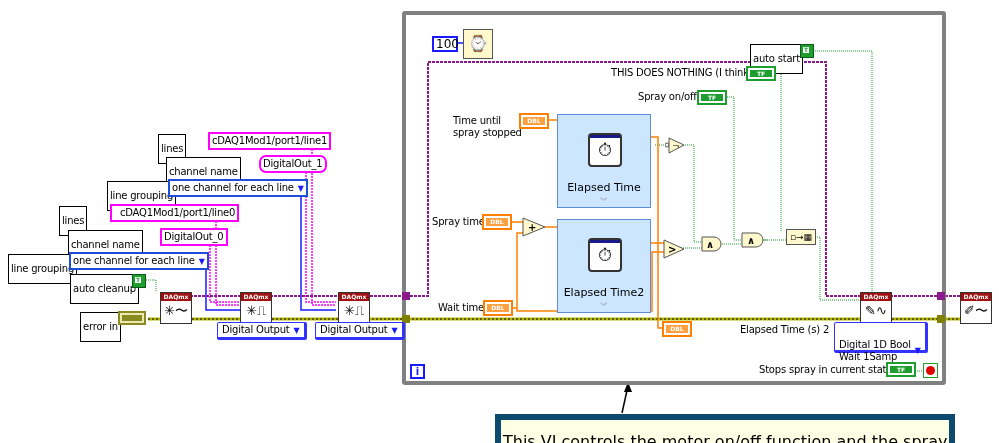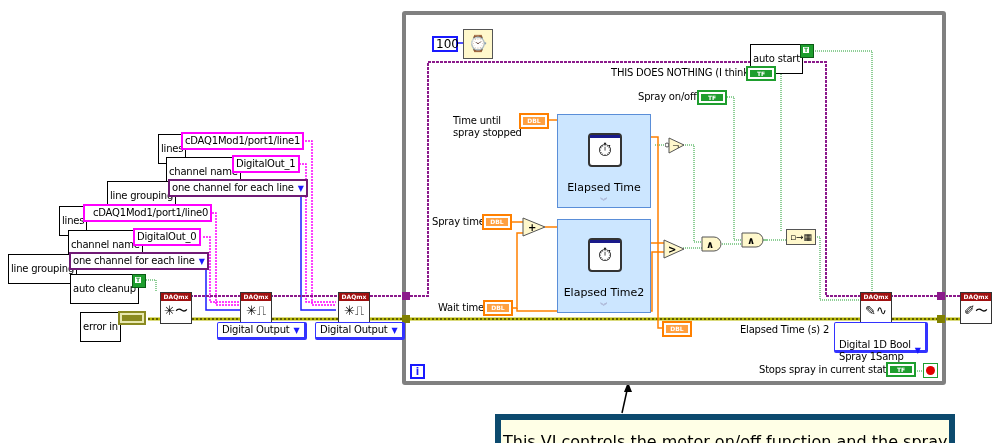--- a/index.html
+++ b/index.html
@@ -2,22 +2,22 @@
 <html><head>
   <meta charset="utf-8">
   <style>
     html, body { margin:0; padding:0; background:#ffffff; }
     body { width:999px; height:443px; position:relative; overflow:hidden;
            font-family:"DejaVu Sans", sans-serif; font-size:10px; color:#000; }
     .abs { position:absolute; }
     svg.wires { position:absolute; left:0; top:0; width:999px; height:443px; }
     .lbl { position:absolute; border:1px solid #000; background:#fff; padding:8px 2px; height:12px; line-height:12px; font-size:10px; white-space:nowrap; letter-spacing:-0.2px; }
     .free { position:absolute; font-size:10px; line-height:12px; white-space:nowrap; letter-spacing:-0.2px; }
-    .pinkc { position:absolute; border:2px solid #ff00ff; background:#fff; padding:0 2px; height:14px; line-height:14px; font-size:10px; white-space:nowrap; letter-spacing:-0.2px; }
-    .bluec { position:absolute; border:2px solid #701a75; background:#fff; padding:0 2px; height:14px; line-height:14px; font-size:10px; white-space:nowrap; letter-spacing:-0.2px; }
+    .pinkc { position:absolute; border:2px solid #ff00ff; background:#fff; padding:0 2px; height:14px; line-height:14px; font-size:10px; white-space:nowrap; letter-spacing:-0.2px;margin-left:27px; }
+    .bluec { position:absolute; border:2px solid #1d4ed8; background:#fff; padding:0 2px; height:14px; line-height:14px; font-size:10px; white-space:nowrap; letter-spacing:-0.2px; }
     .enumc { position:absolute; border:1px solid #3333ff; border-right:3px solid #3333ff; border-bottom:3px solid #3333ff; background:#fff; border-radius:2px; padding:0 4px; height:14px; line-height:14px; font-size:10px; white-space:nowrap; letter-spacing:-0.2px; }
     .arrow-d { color:#1a1aff; font-size:8px; margin-left:4px; }
     .dbl { position:absolute; width:26px; height:12px; border:2px solid #ff8000; background:#fff; }
     .dbl span { display:block; margin:2px; height:8px; background:#ffa040; color:#fff; font-size:6px; font-weight:bold; line-height:8px; text-align:center; }
     .tf { position:absolute; width:26px; height:11px; border:2px solid #1e9e2e; background:#fff; }
     .tf span { display:block; margin:2px; height:7px; background:#1e9e2e; color:#fff; font-size:6px; font-weight:bold; line-height:7px; text-align:center; }
     .tconst { position:absolute; width:12px; height:12px; background:#1e9e2e; border:1px solid #0a5a14; }
     .tconst span { display:block; margin:2px; width:6px; height:6px; background:#fff; color:#1e9e2e; font-size:6px; line-height:6px; text-align:center; font-weight:bold; }
     .daq { position:absolute; width:30px; height:30px; border:1px solid #333; background:#fff; }
     .daq .hdr { height:8px; background:#a01010; color:#fff; font-size:6px; line-height:8px; text-align:center; font-weight:bold; }
@@ -94,21 +94,21 @@
 <div class="loop"></div>
 <div class="tunnel" style="left:402px;top:292px;background:#8b1a8b;"></div>
 <div class="tunnel" style="left:402px;top:315px;background:#808000;"></div>
 <div class="tunnel" style="left:937px;top:292px;background:#8b1a8b;"></div>
 <div class="tunnel" style="left:937px;top:315px;background:#808000;"></div>
 
 <div class="lbl" style="left:158px;top:134px;">lines</div>
 <div class="pinkc" style="left:181px;top:132px;">cDAQ1Mod1/port1/line1</div>
 
 <div class="lbl" style="left:166px;top:157px;">channel name</div>
-<div class="pinkc" style="left:232px;top:155px;">DigitalOut_1</div>
+<div class="pinkc" style="left:232px;top:155px;border-radius:7px;">DigitalOut_1</div>
 
 <div class="lbl" style="left:107px;top:181px;">line grouping</div>
 <div class="bluec" style="left:168px;top:179px;">
   <span>one channel for each line</span><span class="arrow-d">▼</span>
 </div>
 
 <div class="lbl" style="left:59px;top:206px;">lines</div>
 <div class="pinkc" style="left:83px;top:204px;padding-left:8px;">cDAQ1Mod1/port1/line0</div>
 
 <div class="lbl" style="left:68px;top:230px;">channel name</div>
@@ -234,21 +234,21 @@
 <div class="free" style="left:692px;top:324px;padding-left:48px;">Elapsed Time (s) 2</div>
 
 <div class="daq" style="left:860px;top:292px;">
   <div class="hdr">DAQmx</div>
   <div class="glyph">✎∿</div>
 </div>
 <div class="enumc" style="left:834px;top:322px;height:26px;line-height:12px;padding-top:1px;">
   <div style="display:flex;align-items:center;margin-top:15px;">
     <div>
       <div>Digital 1D Bool</div>
-      <div>Spray 1Samp</div>
+      <div>Wait 1Samp</div>
     </div>
     <span class="arrow-d">▼</span>
   </div>
 </div>
 
 <div class="free" style="left:759px;top:364px;">Stops spray in current state</div>
 <div class="tf" style="left:886px;top:362px;">
     <span>TF</span>
   </div>
 <div class="abs" style="left:923px;top:363px;width:13px;height:13px;border:1px solid #1e9e2e;background:#fff;">

